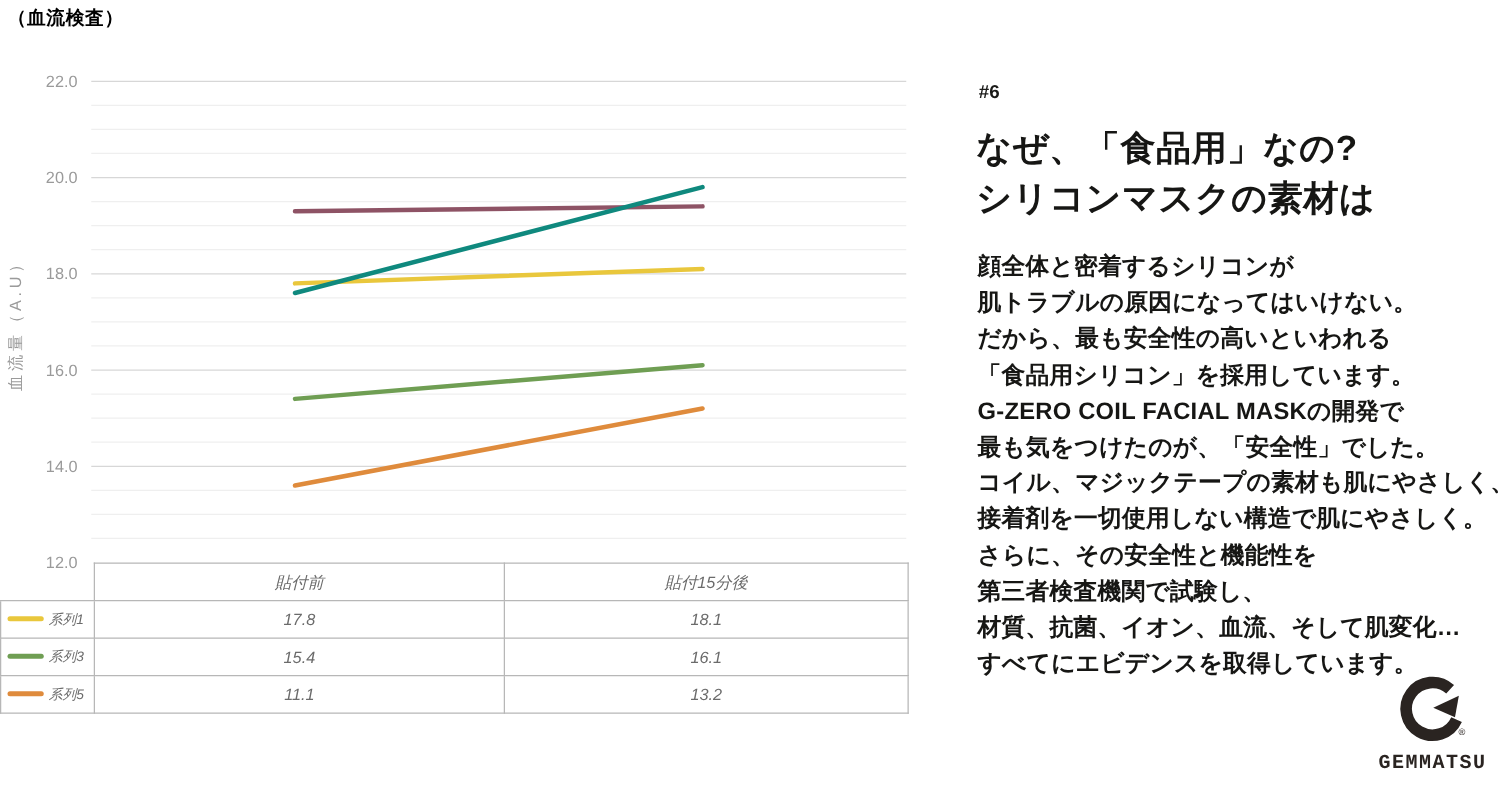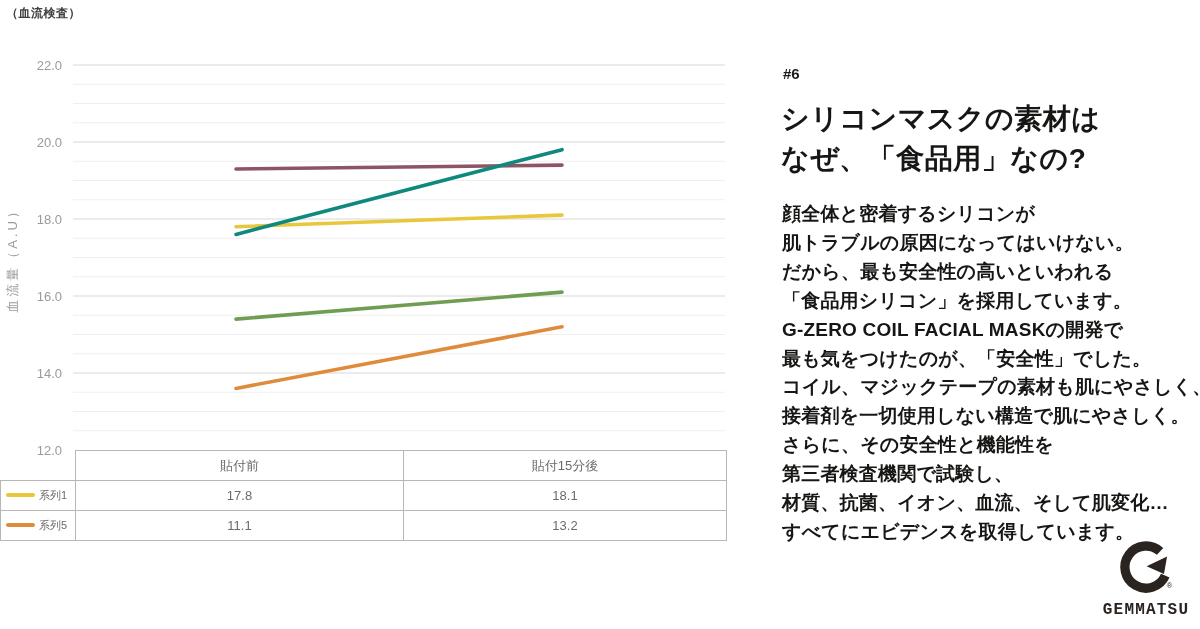--- a/index.html
+++ b/index.html
@@ -1,34 +1,34 @@
 <!DOCTYPE html>
 <html><head>
 <meta charset="utf-8">
 <style>
   html,body{margin:0;padding:0;background:#fff;}
   .canvas{
     position:relative;width:1200px;height:629px;background:#ffffff;overflow:hidden;
     font-family:"Liberation Sans",sans-serif;-webkit-font-smoothing:antialiased;
   }
   
-  .doc-title{position:absolute;left:6px;top:5px;font-size:12px;font-weight:700;color:#404040;letter-spacing:0.5px;}
+  .doc-title{position:absolute;left:6px;top:5px;font-size:15px;font-weight:700;color:#000000;letter-spacing:0.5px;}
   .doc-subtitle{position:absolute;left:14px;top:31px;font-size:12px;font-weight:700;color:#1d1d1b;letter-spacing:0.2px;}
   svg.chart{position:absolute;left:0;top:55px;overflow:visible;}
   svg.chart line.minor{stroke:#efefef;stroke-width:1;}
   svg.chart line.major{stroke:#d7d7d7;stroke-width:1;}
   svg.chart text.tick{fill:#9a9a9a;font-size:13px;font-family:"Liberation Sans",sans-serif;}
   svg.chart text.axis-label{fill:#9a9a9a;font-size:13px;letter-spacing:3px;font-family:"Liberation Sans",sans-serif;}
   svg.chart polyline{fill:none;stroke-width:3.6;stroke-linecap:round;}
   
   table.data-table{
     position:absolute;left:0;top:450px;width:726px;border-collapse:collapse;table-layout:fixed;
     font-size:13px;color:#6b6b6b;
   }
-  table.data-table td{border:1px solid #b7b7b7;height:29px;padding:0;text-align:center;overflow:hidden;}
+  table.data-table td{border:1px solid #b7b7b7;height:29px;padding:0;text-align:center;overflow:hidden;font-style:italic;}
   table.data-table td.corner{border:none;border-bottom:1px solid #b7b7b7;}
   table.data-table td.legend{text-align:left;padding-left:5px;font-size:11px;white-space:nowrap;}
   .swatch{display:inline-block;width:29px;height:4px;border-radius:2px;vertical-align:2px;margin-right:4px;}
   
   .panel-number{position:absolute;left:783px;top:65px;font-size:15px;font-weight:700;color:#1b1b19;}
   .panel-title{position:absolute;left:781px;top:99px;font-size:28px;line-height:40px;font-weight:800;color:#161614;letter-spacing:0.5px;}
   .panel-body{position:absolute;left:782px;top:200px;font-size:19px;line-height:28.9px;font-weight:700;color:#161614;letter-spacing:0.2px;white-space:nowrap;}
   
   .logo{position:absolute;left:1093px;top:536px;width:106px;text-align:center;color:#2a2421;}
   .logo svg{display:block;margin:0 auto;}
@@ -87,32 +87,37 @@
           <td class="corner"></td>
           <td>貼付前</td>
           <td>貼付15分後</td>
         </tr>
         <tr>
           <td class="legend"><span class="swatch" style="background: rgb(233, 199, 60);"></span><span>系列1</span></td>
           <td>17.8</td>
           <td>18.1</td>
         </tr>
         <tr>
+          <td class="legend"><span class="swatch" style="background: rgb(111, 158, 83);"></span><span>系列3</span></td>
+          <td>15.4</td>
+          <td>16.1</td>
+        </tr>
+        <tr>
           <td class="legend"><span class="swatch" style="background: rgb(223, 139, 60);"></span><span>系列5</span></td>
           <td>11.1</td>
           <td>13.2</td>
         </tr>
       </tbody>
   </table>
 
   <div class="panel-number">#6</div>
 
   <div class="panel-title">
+    <div>なぜ、「食品用」なの?</div>
     <div>シリコンマスクの素材は</div>
-    <div>なぜ、「食品用」なの?</div>
   </div>
 
   <div class="panel-body" id="panel-body">
       <div>顔全体と密着するシリコンが</div>
       <div>肌トラブルの原因になってはいけない。</div>
       <div>だから、最も安全性の高いといわれる</div>
       <div>「食品用シリコン」を採用しています。</div>
       <div>G-ZERO COIL FACIAL MASKの開発で</div>
       <div>最も気をつけたのが、「安全性」でした。</div>
       <div>コイル、マジックテープの素材も肌にやさしく、</div>

